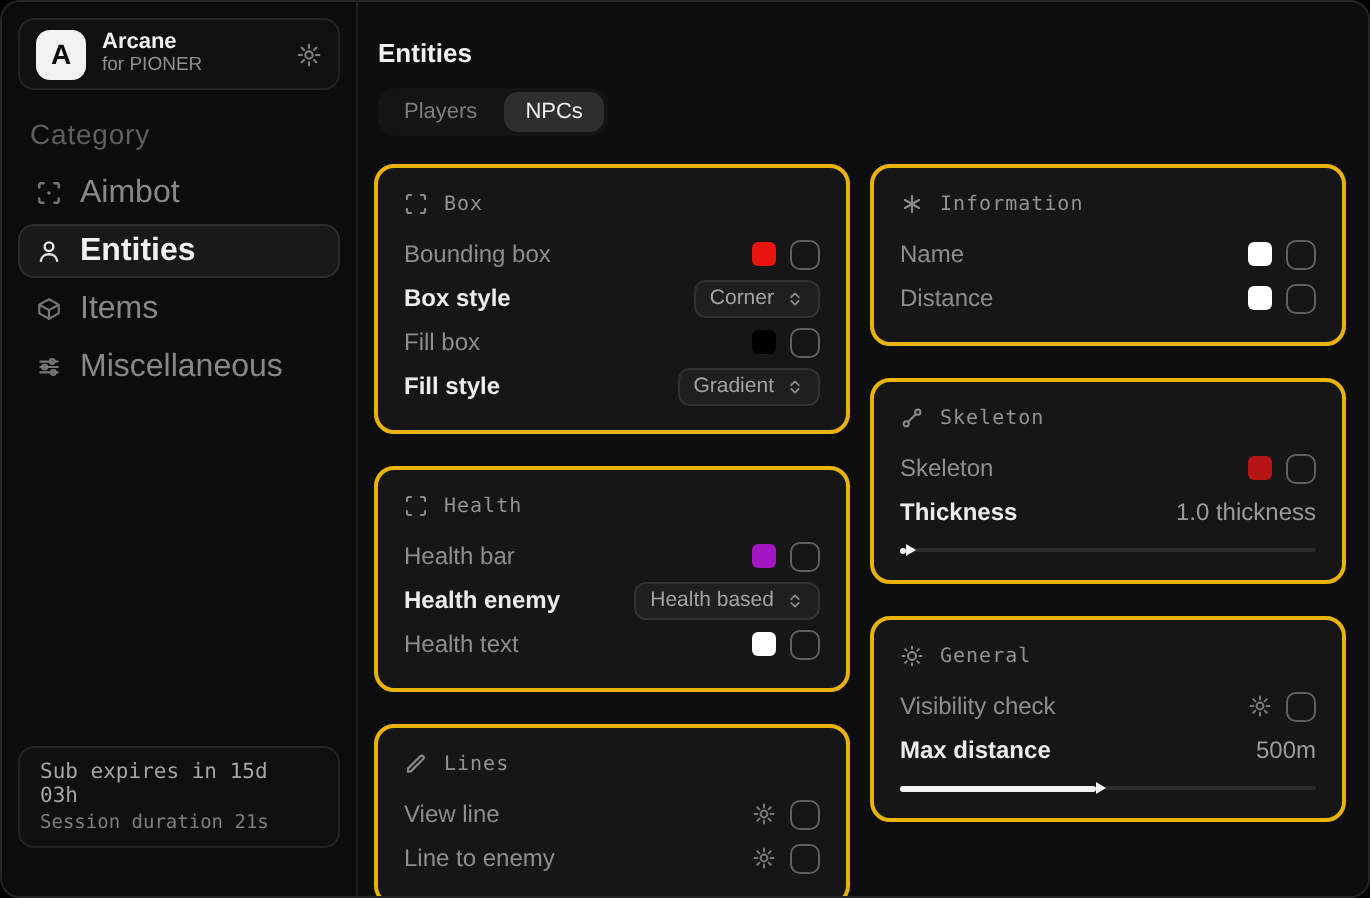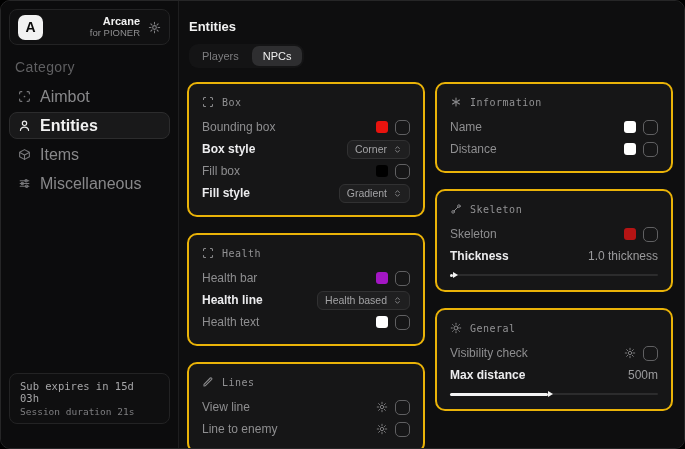--- a/index.html
+++ b/index.html
@@ -18,21 +18,21 @@
   .brand {
     display:flex; align-items:center; gap:8px;
     border:1px solid #232324; border-radius:8px; background:#101011;
     padding:5px 8px; height:36px;
   }
   .logo {
     width:25px; height:25px; border-radius:7px; background:#f2f2f2;
     color:#0a0a0a; font-weight:800; font-size:14px;
     display:flex; align-items:center; justify-content:center;
   }
-  .brand-text { flex:1; line-height:1.15;text-align:right; }
+  .brand-text { flex:1; line-height:1.15; }
   .brand-title { color:#f0f0f0; font-size:11px; font-weight:700; }
   .brand-sub { color:#8f8f91; font-size:9.5px; }
   .brand-gear { color:#7e7e80; display:flex; }
   .category {
     color:#5f5f61; font-size:14px; letter-spacing:.4px;
     margin:14px 6px 8px 6px;
   }
   .nav { display:flex; flex-direction:column; gap:2px; }
   .nav-item {
     display:flex; align-items:center; gap:9px;
@@ -303,21 +303,21 @@
             <span class="card-title">Health</span>
           </div>
           <div class="row">
             <span class="row-label">Health bar</span>
             <span class="controls">
               <span class="swatch" style="background: rgb(163, 22, 196);"></span>
               <span class="checkbox"></span>
             </span>
           </div>
           <div class="row">
-            <span class="row-label bold">Health line</span>
+            <span class="row-label bold">Health enemy</span>
             <span class="dropdown">
               <span class="dropdown-value">Health based</span>
               <span class="dicon">
                 <svg width="9" height="9" viewBox="0 0 24 24">
                     <use href="#i-unfold"></use>
                   </svg>
                 </span>
             </span>
           </div>
           <div class="row">

